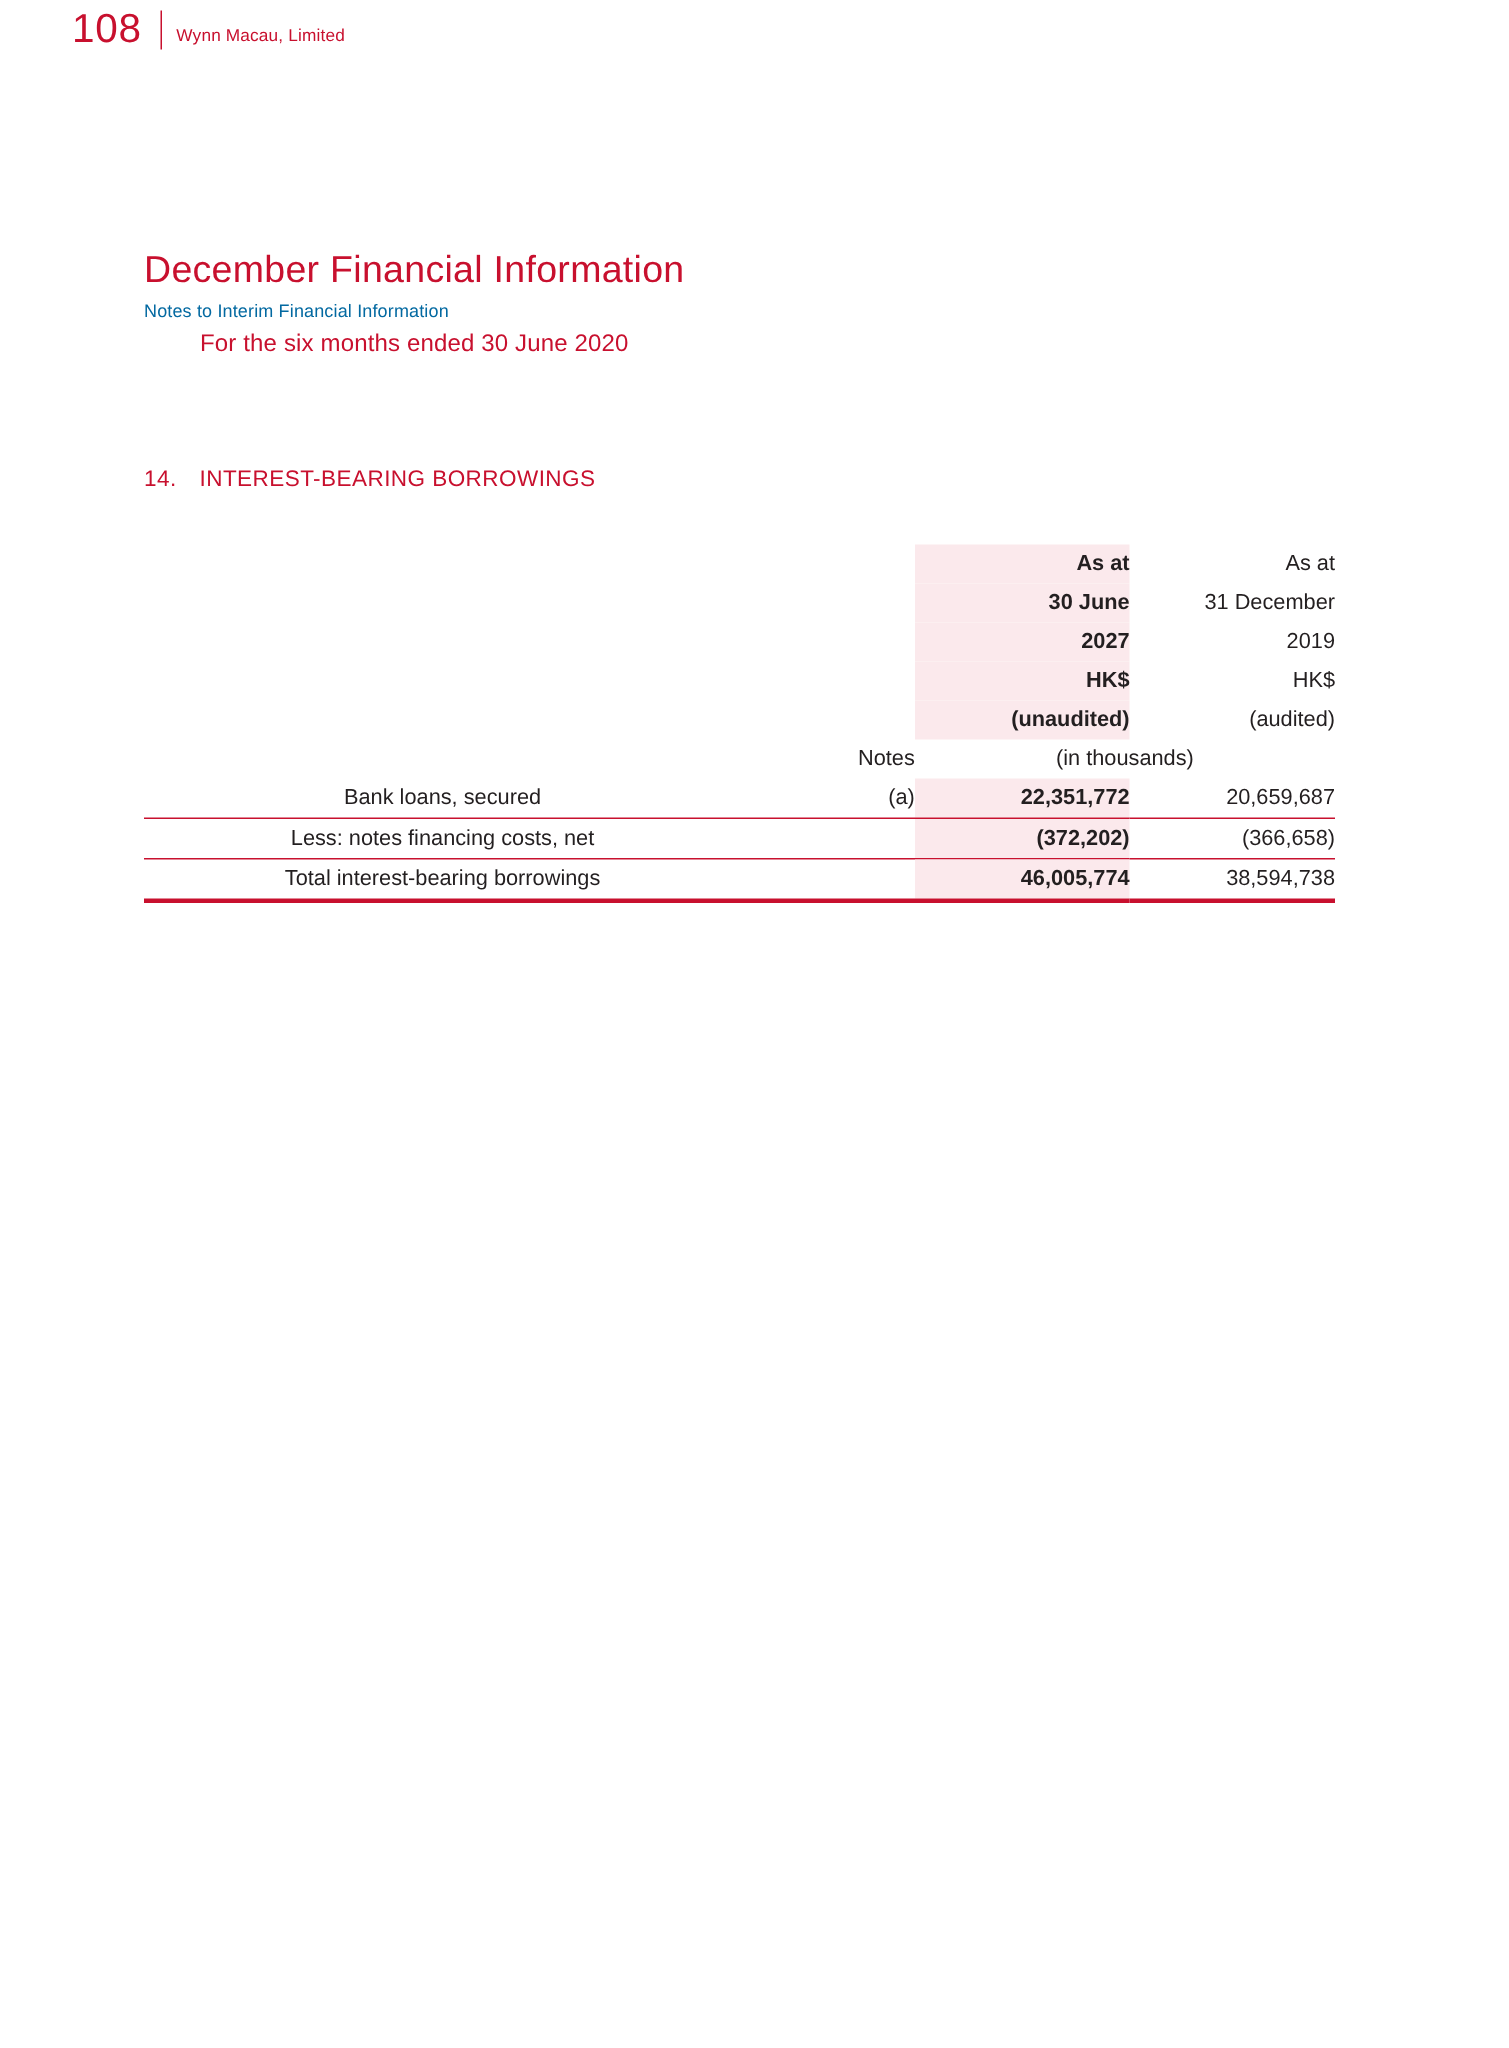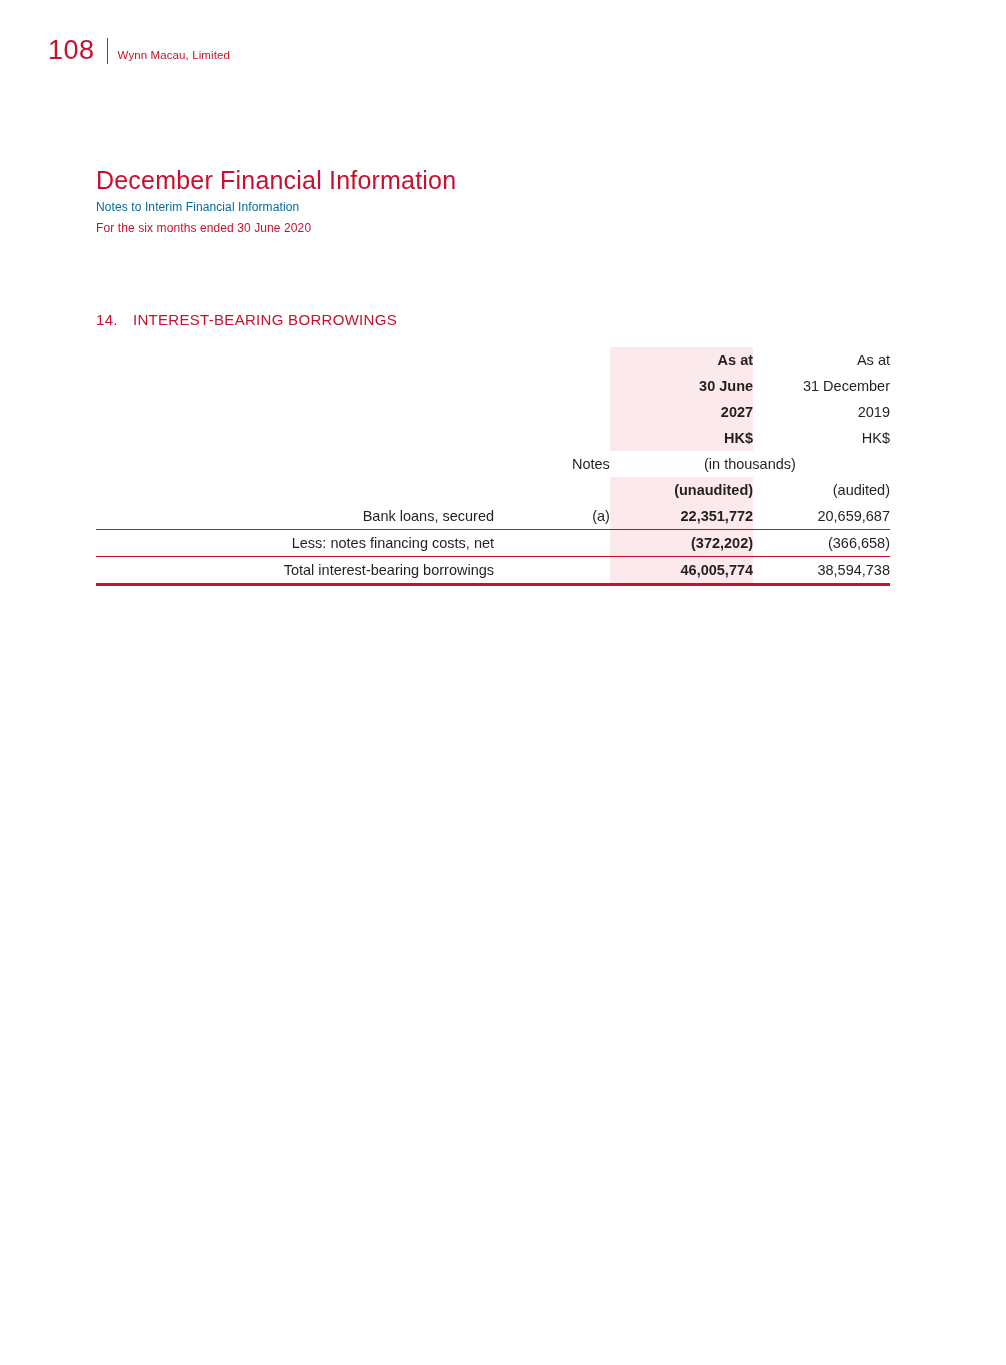--- a/index.html
+++ b/index.html
@@ -12,21 +12,21 @@
     background: #ffffff;
     font-family: "Liberation Sans", sans-serif;
     color: #231f20;
     position: relative;
     overflow: hidden;
   }
 
   
   .page-header {
     position: absolute;
-    top: 37px;
+    top: 6px;
     left: 48px;
     display: flex;
     align-items: flex-end;
   }
   .page-number {
     font-size: 27px;
     color: #c8102e;
     letter-spacing: 0.5px;
     line-height: 1;
     font-weight: 400;
@@ -60,61 +60,62 @@
   }
   .doc-subtitle {
     font-size: 12px;
     color: #0369a1;
     font-weight: 400;
     line-height: 1.3;
     margin-top: 5px;
     letter-spacing: 0.1px;
   }
   .doc-period {
-    font-size: 12px;
+    font-size: 16px;
     color: #c8102e;
     font-weight: 400;
     margin-top: 6px;
     letter-spacing: 0.1px;
+    text-align: center;
   }
 
   
   .note-heading {
     position: absolute;
     top: 311px;
     left: 96px;
     font-size: 15px;
     color: #c8102e;
     letter-spacing: 0.3px;
   }
   .note-heading .num {
     display: inline-block;
     width: 37px;
   }
 
   
   .table-wrap {
     position: absolute;
-    top: 347px;
+    top: 363px;
     left: 96px;
     width: 794px;
   }
   table.fin {
     border-collapse: collapse;
     width: 794px;
     font-size: 14.5px;
     color: #231f20;
   }
   table.fin td {
     padding: 0;
     vertical-align: bottom;
     line-height: 26px;
     white-space: nowrap;
   }
-  .c-label   { width: 378px; text-align: right; padding-left: 40px; }
+  .c-label   { width: 378px; text-align: center; padding-left: 40px; }
   .c-notes   { width: 110px; text-align: right; padding-right: 18px; }
   .c-cur     { width: 136px; text-align: right; padding-right: 10px; }
   .c-prev    { width: 130px; text-align: right; padding-right: 10px; }
 
   .shade { background: #fbe9ec; }
   .bold  { font-weight: bold; }
 
   .row-gap td { line-height: 16px; }
   .row-gap-sm td { line-height: 9px; }
 
@@ -187,29 +188,29 @@
 
       <tr>
         <td class="c-label"></td>
         <td class="c-notes"></td>
         <td class="c-cur shade bold">HK$</td>
         <td class="c-prev">HK$</td>
       </tr>
 
       <tr>
         <td class="c-label"></td>
+        <td class="c-notes"></td>
+        <td class="c-cur shade bold">(unaudited)</td>
+        <td class="c-prev">(audited)</td>
+      </tr>
+
+      <tr>
+        <td class="c-label"></td>
         <td class="c-notes">Notes</td>
         <td class="c-cur center-span" colspan="2">(in thousands)</td>
-      </tr>
-
-      <tr>
-        <td class="c-label"></td>
-        <td class="c-notes"></td>
-        <td class="c-cur shade bold">(unaudited)</td>
-        <td class="c-prev">(audited)</td>
       </tr>
 
       <tr class="row-gap">
         <td class="c-label"></td>
         <td class="c-notes"></td>
         <td class="c-cur shade"></td>
         <td class="c-prev"></td>
       </tr>
 
       <tr>

